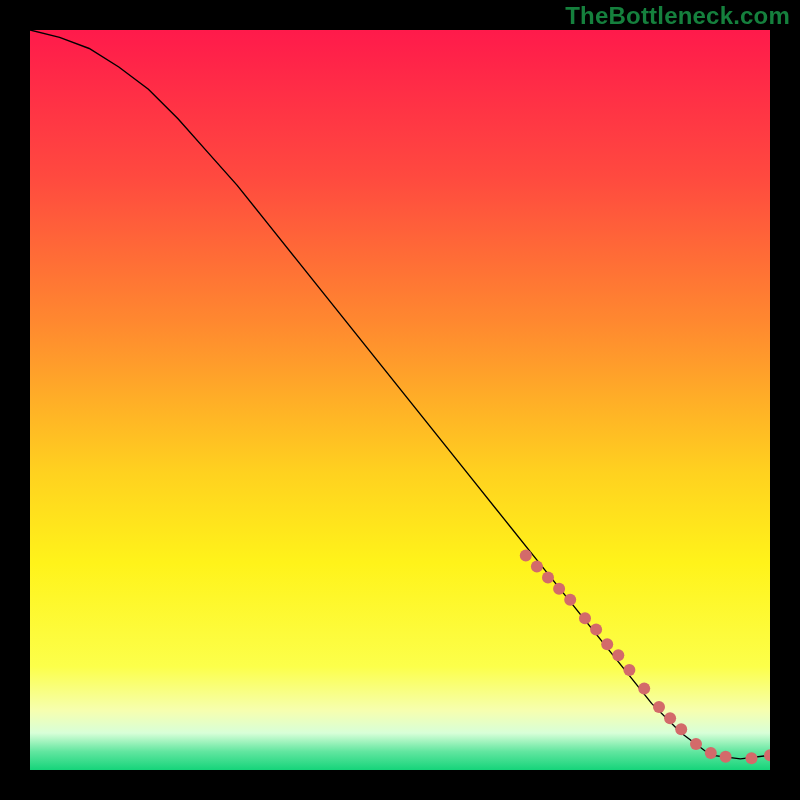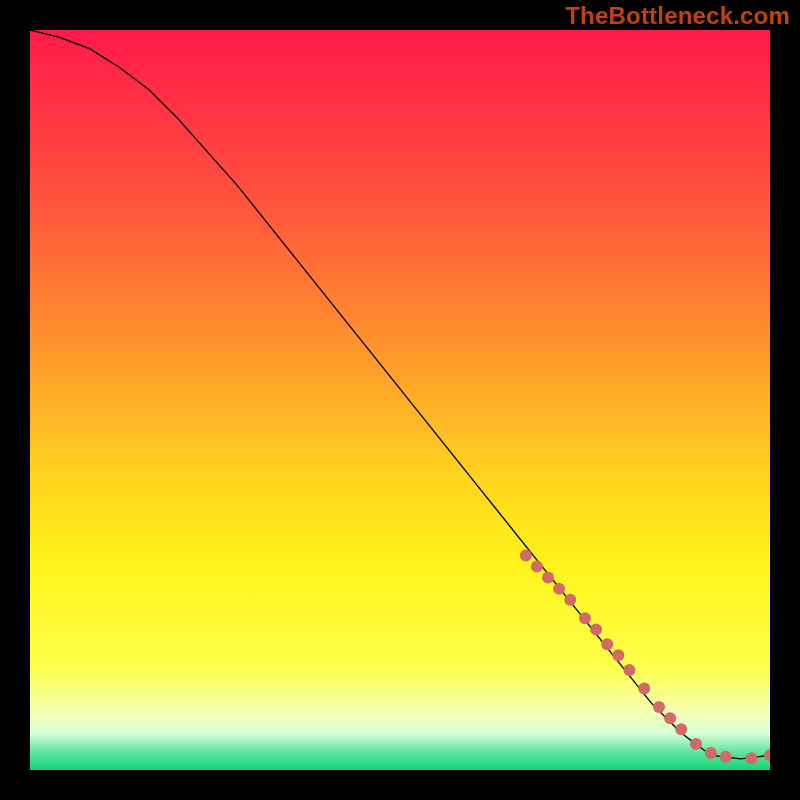--- a/index.html
+++ b/index.html
@@ -10,21 +10,21 @@
     height: 800px;
     background: #000;
   }
   .watermark {
     position: absolute;
     top: 2px;
     right: 10px;
     font-family: Arial, Helvetica, sans-serif;
     font-size: 24px;
     font-weight: 600;
-    color: #c2410c;
+    color: #15803d;
     letter-spacing: 0.2px;
     user-select: none;
   }
   .plot {
     position: absolute;
     left: 30px;
     top: 30px;
     width: 740px;
     height: 740px;
   }

